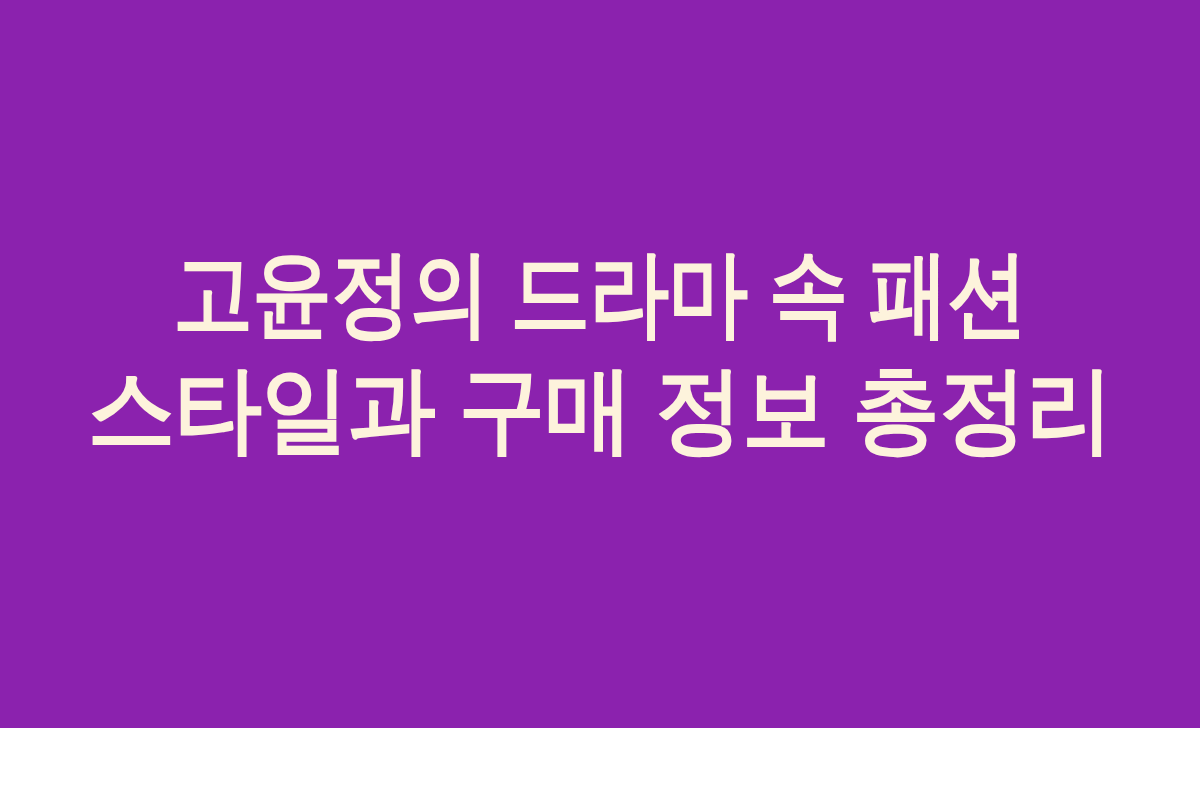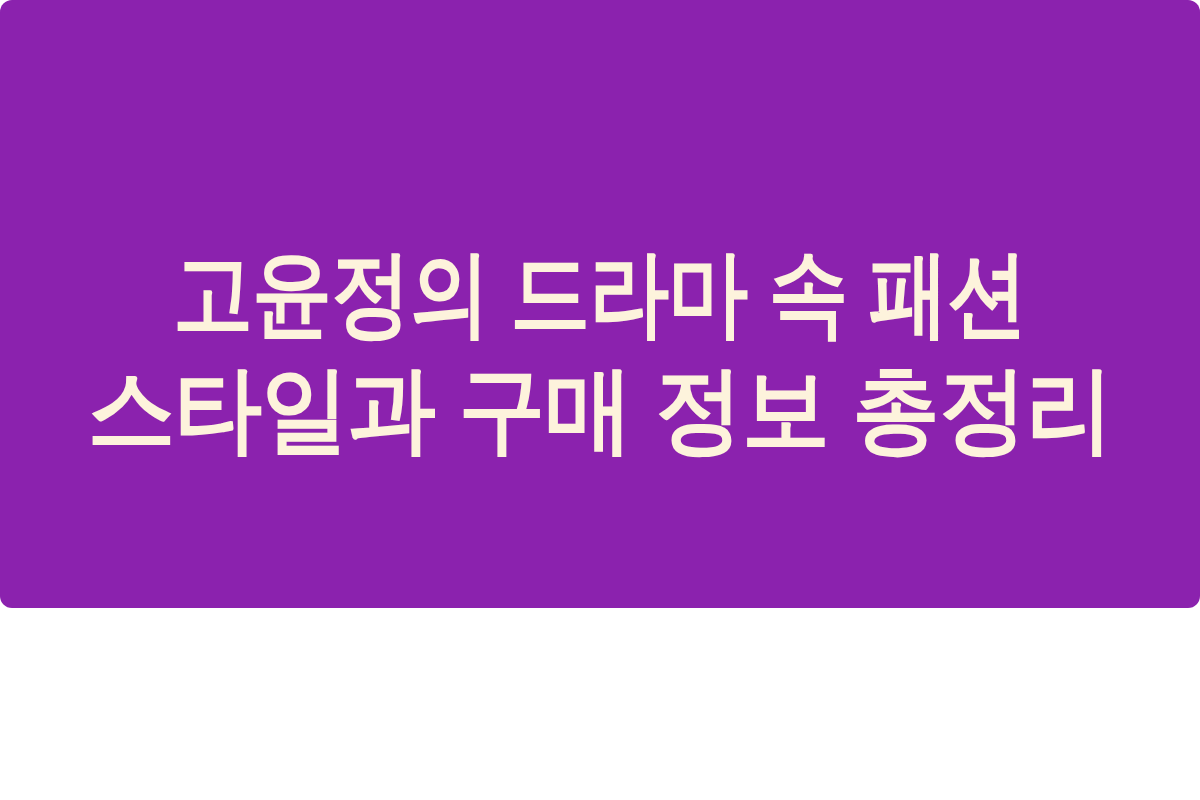--- a/index.html
+++ b/index.html
@@ -13,27 +13,26 @@
     height: 800px;
     overflow: hidden;
     font-family: "Liberation Sans", "DejaVu Sans", sans-serif;
   }
 
   
   #thumbnail-card {
     position: relative;
     box-sizing: border-box;
     width: 1200px;
-    height: 608px;
+    height: 728px;
     background: #8B22AE;
     display: flex;
     align-items: center;
     justify-content: center;
     user-select: none;
-    border-radius: 12px;
   }
 
   
   #title-block {
     position: absolute;
     left: 0;
     top: 0;
     width: 1200px;
     height: 800px;
     display: flex;

